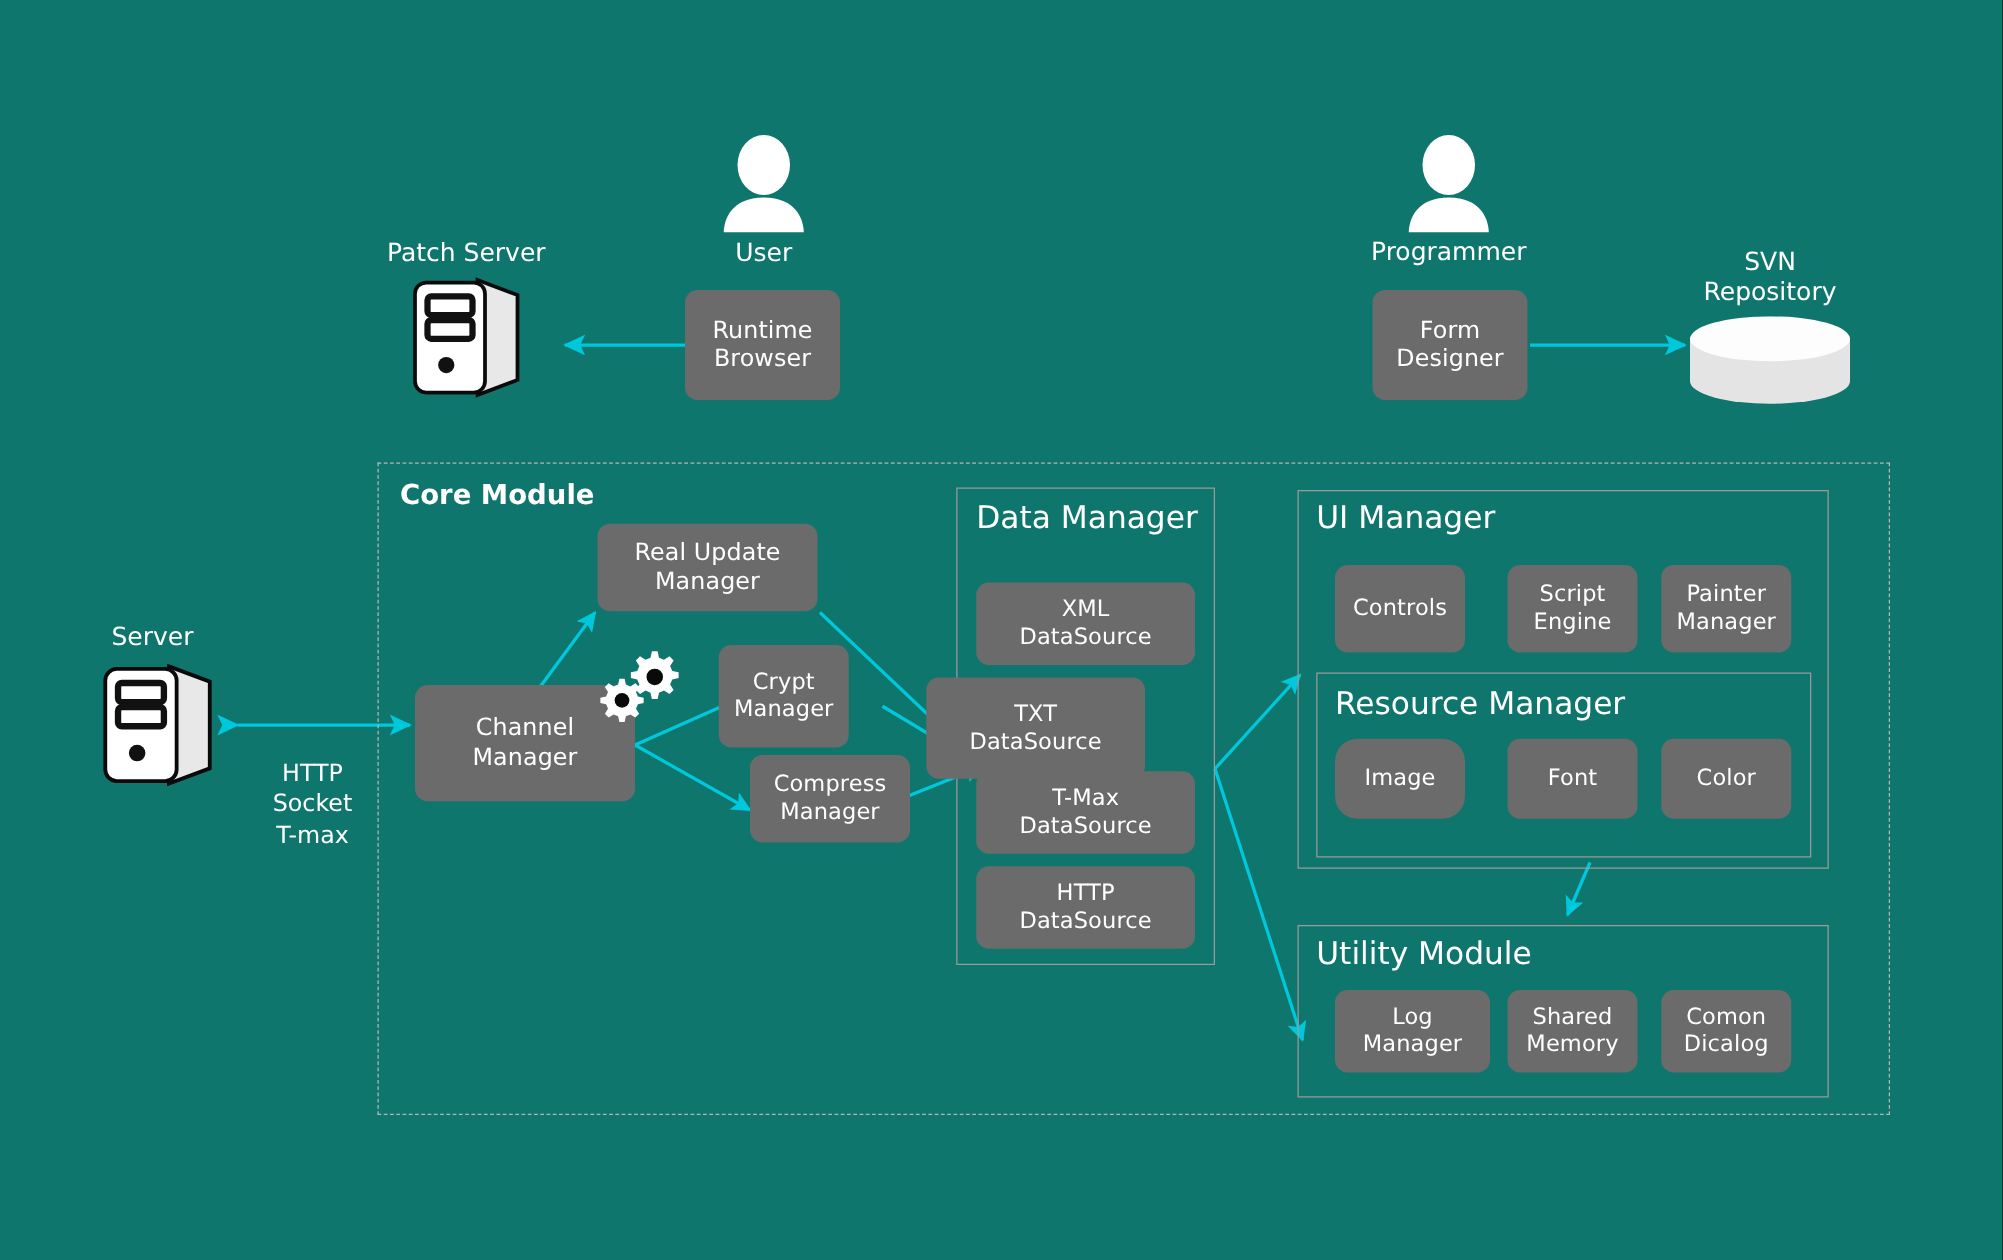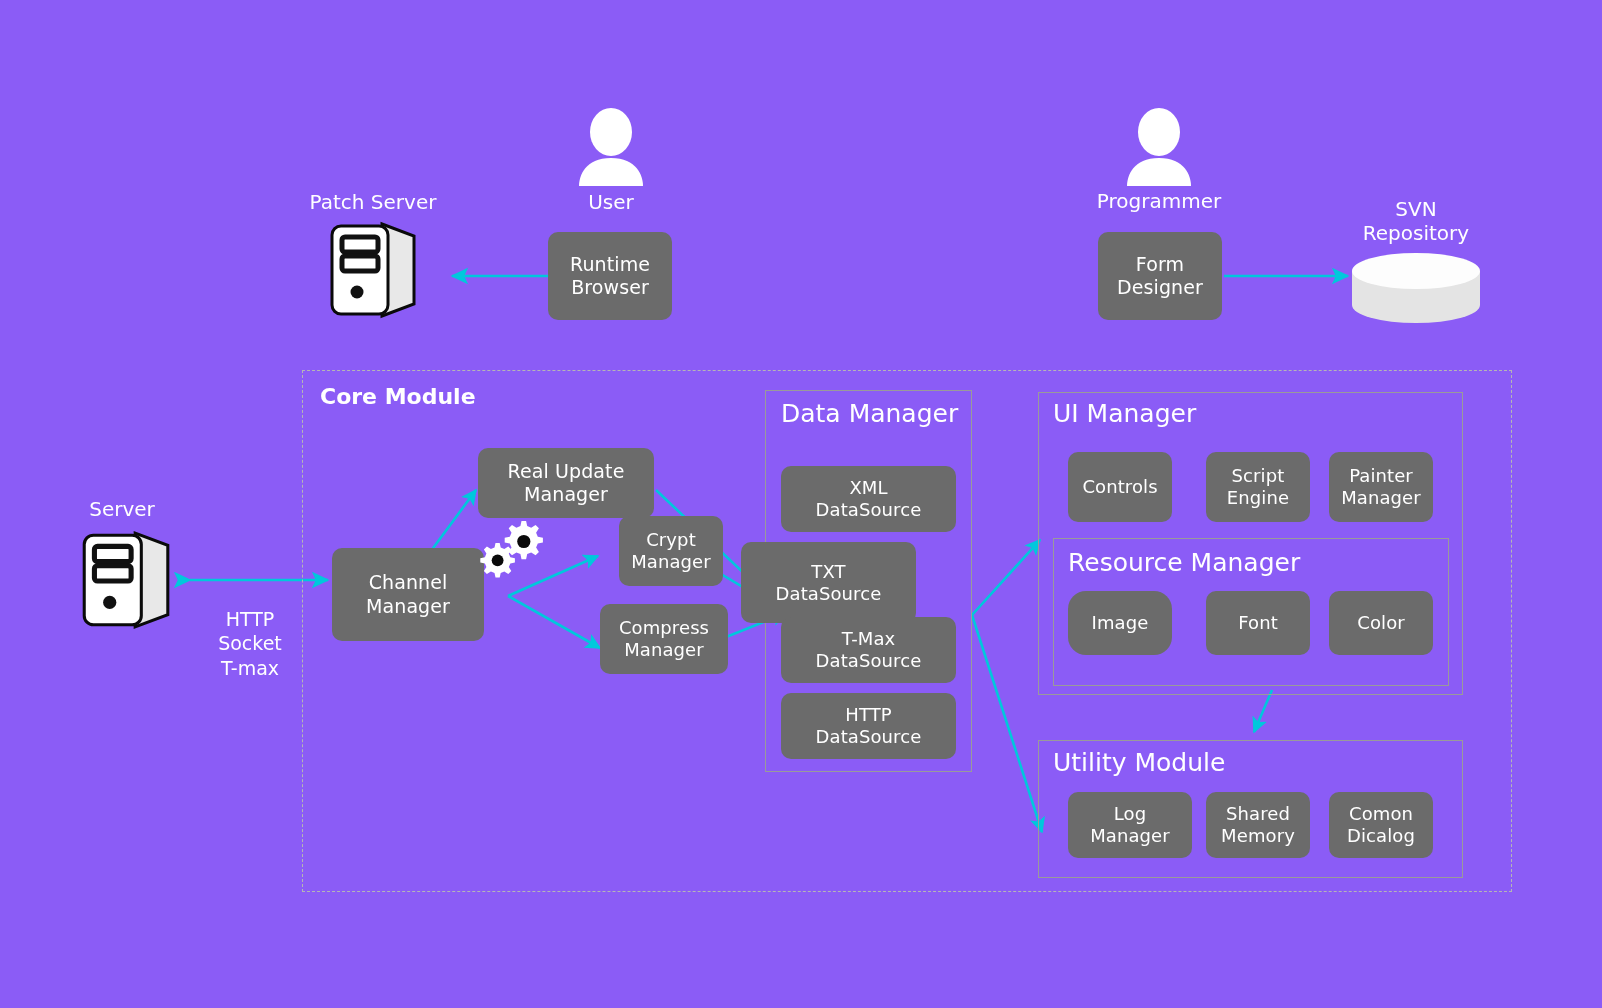--- a/index.html
+++ b/index.html
@@ -4,21 +4,21 @@
 <style>
   html, body {
     margin: 0;
     padding: 0;
     background: #0a0a0a;
   }
   #stage {
     position: relative;
     width: 1602px;
     height: 1008px;
-    background: #8b5cf6;
+    background: #0f766e;
     font-family: "DejaVu Sans", "Liberation Sans", sans-serif;
     overflow: hidden;
   }
 
   
   .node {
     position: absolute;
     background: #6b6b6b;
     border-radius: 10px;
     color: #ffffff;
@@ -177,27 +177,27 @@
     <rect x="22" y="38" width="36" height="15" rx="3" fill="#ffffff" stroke="#111111" stroke-width="5"></rect>
     <circle cx="37" cy="74" r="6.5" fill="#111111"></circle>
   </svg>
   <div class="edge-label" style="left:188px; top:607px; width:124px;">HTTP
 Socket
 T-max</div>
 
   <div class="dashed-group" style="left:302px; top:370px; width:1210px; height:522px;"></div>
   <div class="core-title" style="left:320px; top:384px;">Core Module</div>
 
-  <div class="node" style="left:332px; top:548px; width:152px; height:93px;">Channel
-Manager</div>
-
-  <div class="node" style="left:478px; top:419px; width:176px; height:70px;margin-top:29px;">Real Update
-Manager</div>
-
-  <div class="node small" style="left:619px; top:516px; width:104px; height:70px;">Crypt
+  <div class="node" style="left:332px; top:548px; width:176px; height:93px;">Channel
+Manager</div>
+
+  <div class="node" style="left:478px; top:419px; width:176px; height:70px;">Real Update
+Manager</div>
+
+  <div class="node small" style="left:575px; top:516px; width:104px; height:82px;">Crypt
 Manager</div>
 
   <div class="node small" style="left:600px; top:604px; width:128px; height:70px;">Compress
 Manager</div>
 
   <svg class="icon-svg" style="left:477px; top:519px; width:70px; height:66px;" viewBox="0 0 70 66">
     <g fill="#ffffff">
       <path d="M44.5 2 l4.6 0 l1.1 5.1 l4.0 1.7 l4.4-2.8 l3.3 3.3 l-2.8 4.4 l1.7 4.0 l5.1 1.1 l0 4.6 l-5.1 1.1 l-1.7 4.0 l2.8 4.4 l-3.3 3.3 l-4.4-2.8 l-4.0 1.7 l-1.1 5.1 l-4.6 0 l-1.1-5.1 l-4.0-1.7 l-4.4 2.8 l-3.3-3.3 l2.8-4.4 l-1.7-4.0 l-5.1-1.1 l0-4.6 l5.1-1.1 l1.7-4.0 l-2.8-4.4 l3.3-3.3 l4.4 2.8 l4.0-1.7 Z"></path>
       <circle cx="46.8" cy="22.5" r="6.6" fill="#0a0a0a"></circle>
       <path d="M18.5 24 l4.2 0 l1.0 4.6 l3.6 1.5 l4.0-2.5 l3.0 3.0 l-2.5 4.0 l1.5 3.6 l4.6 1.0 l0 4.2 l-4.6 1.0 l-1.5 3.6 l2.5 4.0 l-3.0 3.0 l-4.0-2.5 l-3.6 1.5 l-1.0 4.6 l-4.2 0 l-1.0-4.6 l-3.6-1.5 l-4.0 2.5 l-3.0-3.0 l2.5-4.0 l-1.5-3.6 l-4.6-1.0 l0-4.2 l4.6-1.0 l1.5-3.6 l-2.5-4.0 l3.0-3.0 l4.0 2.5 l3.6-1.5 Z"></path>

